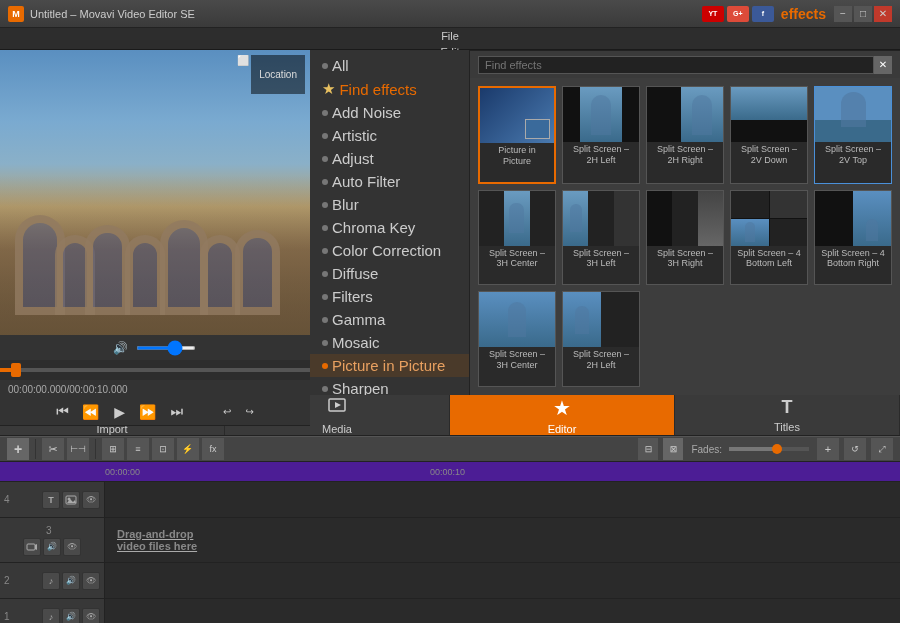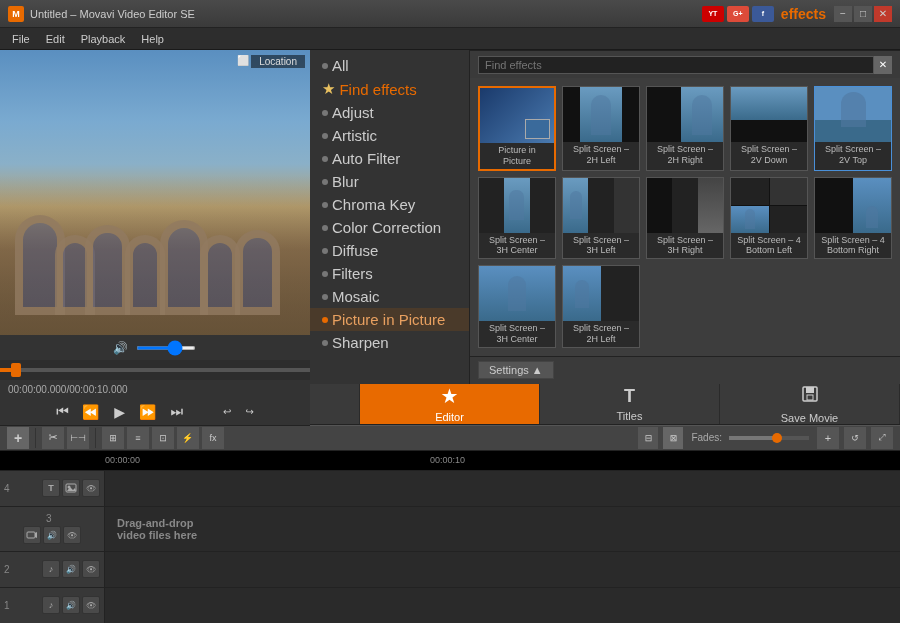--- a/index.html
+++ b/index.html
@@ -7,21 +7,21 @@
 
     
     #title-bar { height: 28px; background: linear-gradient(to bottom, #4a4a4a, #3a3a3a); display: flex; align-items: center; padding: 0 8px; border-bottom: 1px solid #222; }
     #title-bar .app-icon { width: 16px; height: 16px; background: #e86a00; border-radius: 2px; margin-right: 6px; display: flex; align-items: center; justify-content: center; font-size: 9px; font-weight: bold; color: white; }
     #title-bar .title { flex: 1; font-size: 11px; color: #ccc; }
     #title-bar .win-controls { display: flex; gap: 2px; }
     #title-bar .win-btn { width: 18px; height: 16px; background: #555; border: none; color: #ccc; font-size: 10px; cursor: pointer; display: flex; align-items: center; justify-content: center; }
     #title-bar .win-btn.close { background: #c0392b; }
 
     
-    #menu-bar { height: 22px; background: #2d2d2d; display: flex; align-items: center; padding: 0 4px; border-bottom: 1px solid #1a1a1a; }
+    #menu-bar { height: 22px; background: #2d2d2d; display: flex; align-items: center; padding: 0 4px; border-bottom: 1px solid #1a1a1a; flex-direction: column; }
     .menu-item { padding: 2px 8px; color: #ccc; cursor: pointer; font-size: 11px; }
     .social-btn { width: 22px; height: 16px; border-radius: 2px; display: flex; align-items: center; justify-content: center; font-size: 8px; font-weight: bold; color: white; cursor: pointer; }
     .social-yt { background: #cc0000; }
     .social-gp { background: #dd4b39; }
     .social-fb { background: #3b5998; }
     .movavi-logo { color: #e86a00; font-weight: bold; font-size: 14px; margin-left: 4px; }
 
     
     #preview { width: 310px; height: 310px; background: #222; position: relative; flex-shrink: 0; }
     #preview-video { width: 100%; height: 285px; background: linear-gradient(135deg, #1a3a6b 0%, #4a7ab0 30%, #87a5c5 50%, #c8a060 70%, #8b6b40 100%); position: relative; overflow: hidden; }
@@ -75,29 +75,29 @@
     .tool-group { display: flex; gap: 1px; }
 
     
     #bottom-tabs { height: 60px; background: #3a3a3a; display: flex; border-bottom: 1px solid #222; }
     .bottom-tab { flex: 1; display: flex; flex-direction: column; align-items: center; justify-content: center; cursor: pointer; border-right: 1px solid #2a2a2a; gap: 3px; color: #ccc; font-size: 11px; background: #3a3a3a; }
     .bottom-tab.active { background: #e86a00; color: white; }
     .tab-icon { font-size: 18px; }
 
     
     #timeline { background: #2d2d2d; flex: 1; overflow-y: auto; }
-    #timeline-header { height: 20px; background: #000000; display: flex; align-items: center; font-size: 9px; color: #888; padding: 0 0 0 105px; border-bottom: 1px solid #222; position: relative; }
+    #timeline-header { height: 20px; background: #4c1d95; display: flex; align-items: center; font-size: 9px; color: #888; padding: 0 0 0 105px; border-bottom: 1px solid #222; position: relative; }
     .time-marker { position: absolute; font-size: 9px; color: #888; }
 
     .track { height: 36px; display: flex; border-bottom: 1px solid #222; }
     .track-label { width: 105px; background: #383838; display: flex; align-items: center; justify-content: space-between; padding: 0 4px; flex-shrink: 0; border-right: 1px solid #222; }
     .track-num { color: #888; font-size: 10px; width: 12px; }
     .track-controls { display: flex; gap: 2px; align-items: center; }
     .track-ctrl-btn { width: 18px; height: 18px; background: #4a4a4a; border: 1px solid #333; color: #aaa; display: flex; align-items: center; justify-content: center; font-size: 9px; cursor: pointer; border-radius: 2px; }
-    .track-content { flex: 1; background: #2a2a2a; position: relative; }
+    .track-content { flex: 1; background: #2a2a2a; position: relative; text-decoration: underline; }
     .track.special .track-content { background: #2a2a2a; display: flex; align-items: center; padding-left: 8px; color: #aaa; font-size: 11px; font-weight: bold; }
 
     #timeline-wrapper { display: flex; flex-direction: column; }
 
     
     ::-webkit-scrollbar { width: 8px; height: 8px; }
     ::-webkit-scrollbar-track { background: #2a2a2a; }
     ::-webkit-scrollbar-thumb { background: #555; }
     .thumb-pip { position: relative; background: #1a3a5c; }
     .pip-small { position: absolute; bottom: 4px; right: 4px; width: 25px; height: 20px; background: #3a6a9b; border: 1px solid #aaa; }
@@ -148,21 +148,21 @@
 
           <div style="position:absolute;bottom:0;left:0;right:0;height:160px;background:linear-gradient(to bottom, transparent, rgba(100,80,50,0.6));"></div>
           <div style="position:absolute;bottom:20px;left:15px;width:50px;height:100px;border:8px solid rgba(160,130,90,0.7);border-radius:25px 25px 0 0;background:rgba(60,80,140,0.4);"></div>
           <div style="position:absolute;bottom:20px;left:55px;width:40px;height:80px;border:8px solid rgba(160,130,90,0.7);border-radius:20px 20px 0 0;background:rgba(60,80,140,0.4);"></div>
           <div style="position:absolute;bottom:20px;left:85px;width:45px;height:90px;border:8px solid rgba(160,130,90,0.7);border-radius:22px 22px 0 0;background:rgba(60,80,140,0.4);"></div>
           <div style="position:absolute;bottom:20px;left:125px;width:40px;height:80px;border:8px solid rgba(160,130,90,0.7);border-radius:20px 20px 0 0;background:rgba(60,80,140,0.4);"></div>
           <div style="position:absolute;bottom:20px;left:160px;width:48px;height:95px;border:8px solid rgba(160,130,90,0.7);border-radius:24px 24px 0 0;background:rgba(60,80,140,0.4);"></div>
           <div style="position:absolute;bottom:20px;left:200px;width:40px;height:80px;border:8px solid rgba(160,130,90,0.7);border-radius:20px 20px 0 0;background:rgba(60,80,140,0.4);"></div>
           <div style="position:absolute;bottom:20px;left:235px;width:45px;height:85px;border:8px solid rgba(160,130,90,0.7);border-radius:22px 22px 0 0;background:rgba(60,80,140,0.4);"></div>
 
-          <div class="preview-label" style="position:absolute;top:5px;right:5px;background:rgba(0,0,0,0.5);padding:1px 8px;font-size:10px;color:#ddd;">Location</div>
+          <div class="preview-label" style="position:absolute;top:5px;right:5px;background:rgba(0,0,0,0.5);padding:14px 8px;font-size:10px;color:#ddd;">Location</div>
 
           <div style="position:absolute;top:5px;right:60px;color:#aaa;font-size:10px;">⬜</div>
         </div>
         <div id="preview-controls">
           <span class="vol-icon">🔊</span>
           <input type="range" style="width: 60px; height: 4px;" min="0" max="100" value="70">
         </div>
 
         <div id="progress-area">
           <div id="progress-track"></div>
@@ -194,28 +194,32 @@
           <div class="effect-item">
             <span class="bullet"></span>
             <span>All</span>
           </div>
           <div class="effect-item active">
             <span class="star">★</span>
             <span>Find effects</span>
           </div>
           <div class="effect-item">
             <span class="bullet"></span>
+            <span>Add Noise</span>
+          </div>
+          <div class="effect-item">
+            <span class="bullet"></span>
+            <span>Artistic</span>
+          </div>
+          <div class="effect-item">
+            <span class="bullet"></span>
             <span>Adjust</span>
           </div>
           <div class="effect-item">
             <span class="bullet"></span>
-            <span>Artistic</span>
-          </div>
-          <div class="effect-item">
-            <span class="bullet"></span>
             <span>Auto Filter</span>
           </div>
           <div class="effect-item">
             <span class="bullet"></span>
             <span>Blur</span>
           </div>
           <div class="effect-item">
             <span class="bullet"></span>
             <span>Chroma Key</span>
           </div>
@@ -223,20 +227,24 @@
             <span class="bullet"></span>
             <span>Color Correction</span>
           </div>
           <div class="effect-item">
             <span class="bullet"></span>
             <span>Diffuse</span>
           </div>
           <div class="effect-item">
             <span class="bullet"></span>
             <span>Filters</span>
+          </div>
+          <div class="effect-item">
+            <span class="bullet"></span>
+            <span>Gamma</span>
           </div>
           <div class="effect-item">
             <span class="bullet"></span>
             <span>Mosaic</span>
           </div>
           <div class="effect-item selected">
             <span class="bullet orange"></span>
             <span>Picture in Picture</span>
           </div>
           <div class="effect-item">
@@ -380,26 +388,20 @@
                   <div style="width:50%;background:linear-gradient(to bottom,#5a8fc0,#3a6a8b);display:flex;align-items:center;justify-content:center;">
                     <div style="width:14px;height:28px;background:rgba(80,120,160,0.5);border-radius:7px 7px 0 0;"></div>
                   </div>
                   <div style="flex:1;background:#222;"></div>
                 </div>
               </div>
               <div class="thumb-label">Split Screen –<br>2H Left</div>
             </div>
           </div>
 
-          <div id="settings-bar">
-            <button class="settings-btn">
-              <span>Settings</span>
-              <span>▲</span>
-            </button>
-          </div>
         </div>
       </div>
     </div>
 
     <div id="bottom-tabs">
       <div class="bottom-tab">
         <span class="tab-icon">
           <svg width="20" height="20" viewBox="0 0 20 20">
               <rect x="3" y="14" width="14" height="2" fill="#ccc"></rect>
               <polygon points="10,2 10,13 5,8 7,6 10,9 13,6 15,8" fill="#ccc"></polygon>
@@ -416,30 +418,20 @@
         </span>
         <span>Media</span>
       </div>
       <div class="bottom-tab active">
         <span class="tab-icon" style="color:white;font-size:20px;">★</span>
         <span>Editor</span>
       </div>
       <div class="bottom-tab">
         <span class="tab-icon" style="font-size:18px;font-weight:bold;color:#ccc;">T</span>
         <span>Titles</span>
-      </div>
-      <div class="bottom-tab">
-        <span class="tab-icon">
-          <svg width="20" height="20" viewBox="0 0 20 20">
-              <rect x="3" y="3" width="14" height="14" rx="1" fill="none" stroke="#ccc" stroke-width="1.5"></rect>
-              <rect x="6" y="3" width="8" height="6" fill="#ccc"></rect>
-              <rect x="7" y="11" width="6" height="5" fill="none" stroke="#ccc" stroke-width="1"></rect>
-            </svg>
-        </span>
-        <span>Save Movie</span>
       </div>
     </div>
 
     <div id="toolbar">
       <button class="tool-btn" style="font-size:14px;font-weight:bold;background:#666;">+</button>
       <div class="tool-sep"></div>
       <div class="tool-group">
         <button class="tool-btn">✂</button>
         <button class="tool-btn" style="font-size:9px;">⊢⊣</button>
       </div>

